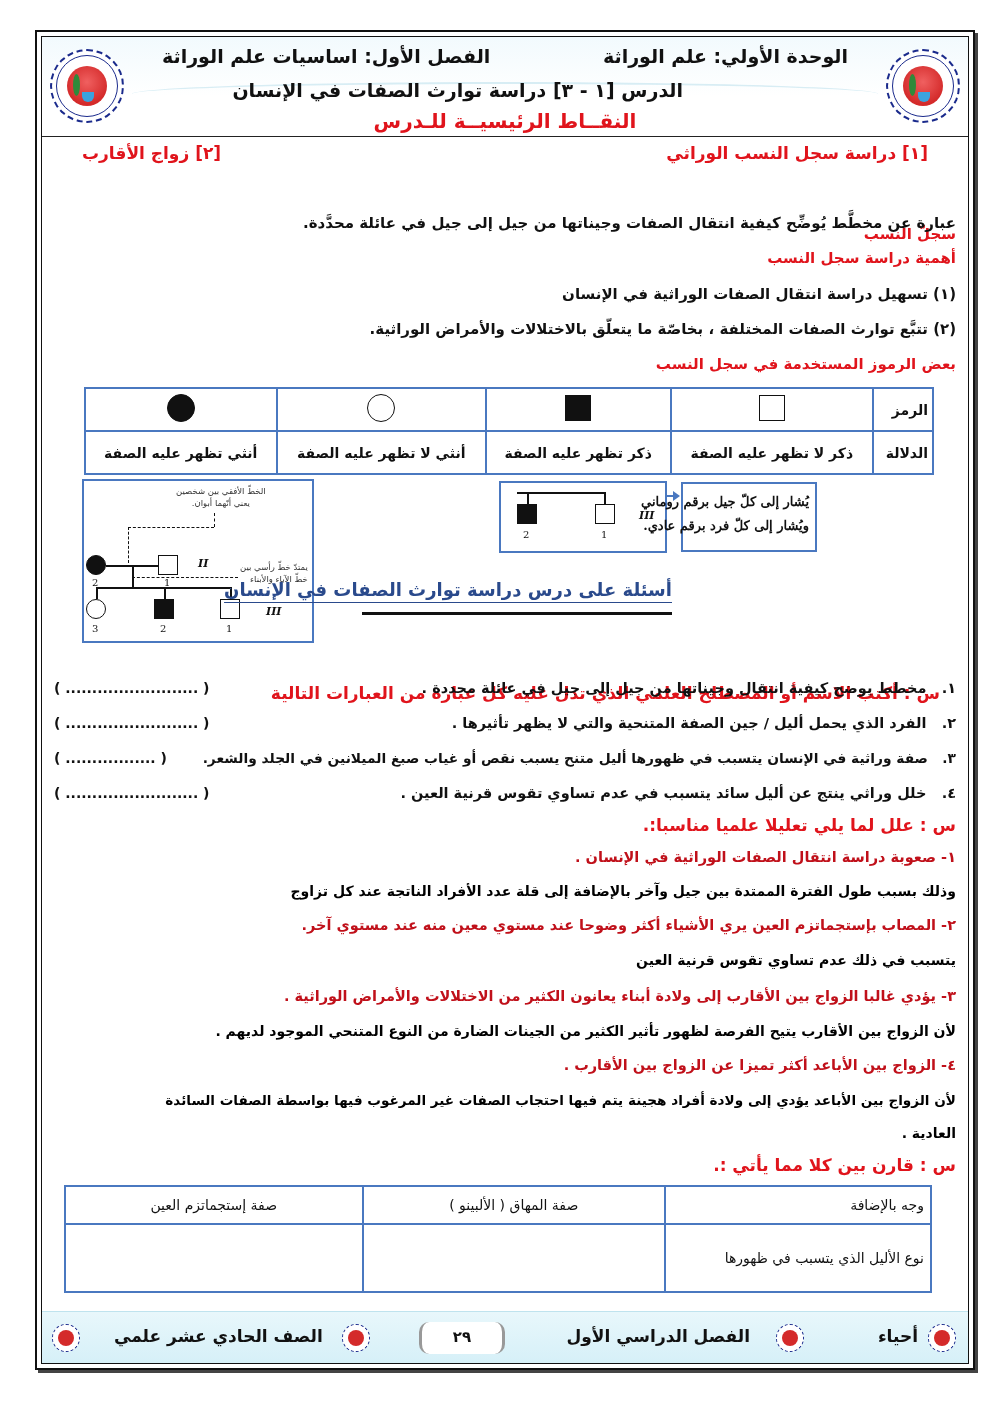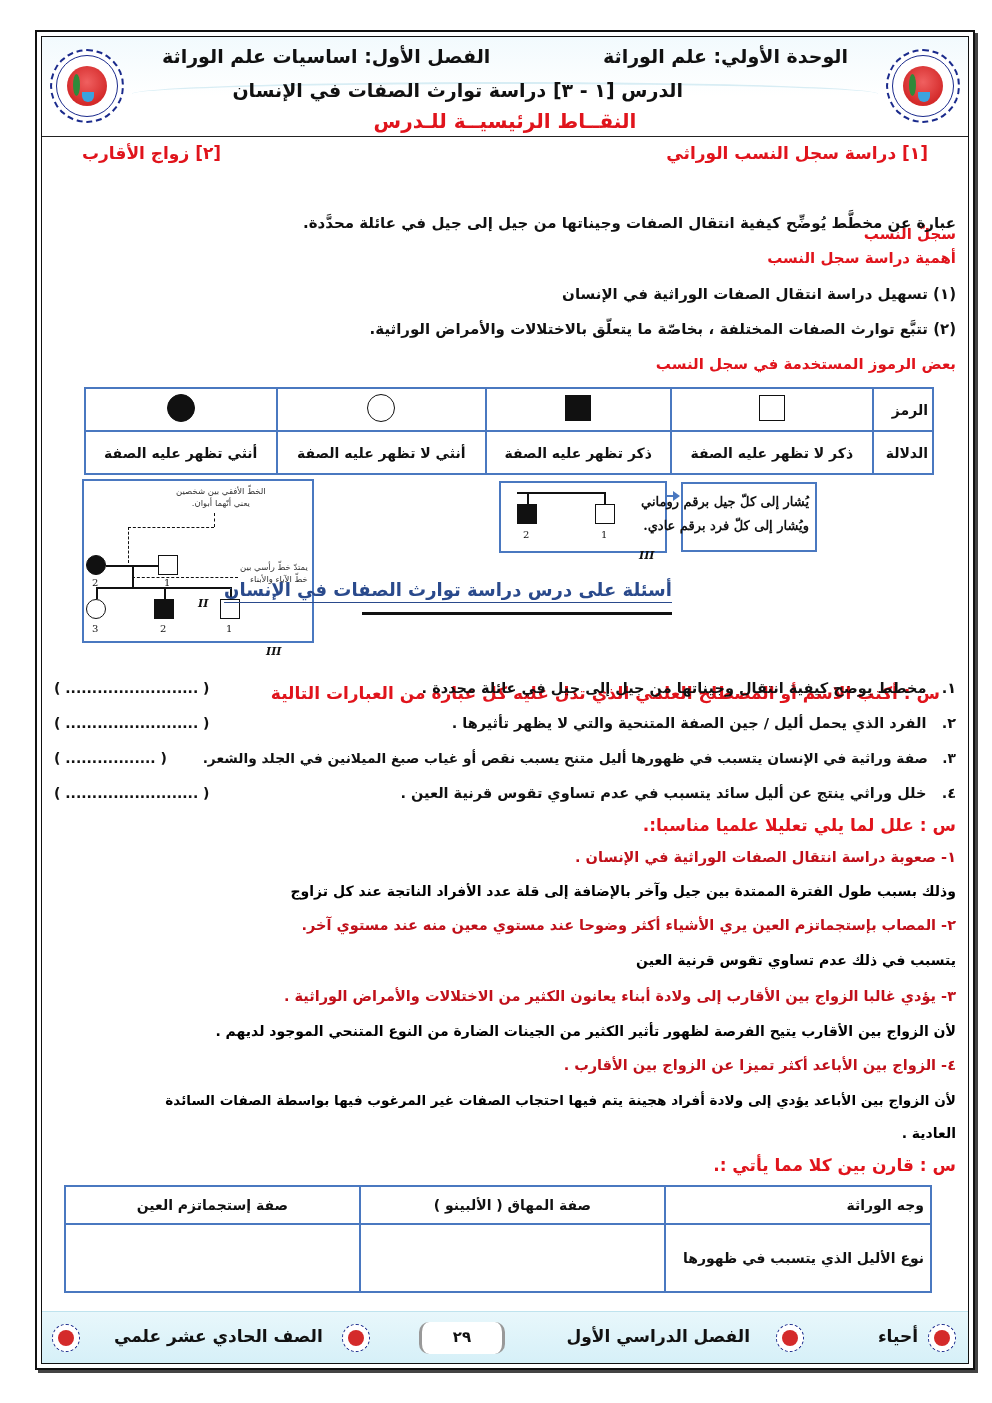--- a/index.html
+++ b/index.html
@@ -86,21 +86,21 @@
     }
     .ped-note { position: absolute; font-size: 8.5px; color: #333; text-align: center; line-height: 12px; white-space: nowrap; }
     .ped-line { position: absolute; background: #111; }
     .ped-dash-h { position: absolute; border-top: 1px dashed #111; height: 0; }
     .ped-dash-v { position: absolute; border-left: 1px dashed #111; width: 0; }
     .ped-sq { position: absolute; width: 20px; height: 20px; border: 1px solid #111; background: #fff; }
     .ped-sq.filled { background: #111; }
     .ped-ci { position: absolute; width: 20px; height: 20px; border: 1px solid #111; border-radius: 50%; background: #fff; }
     .ped-ci.filled { background: #111; }
     .ped-num { position: absolute; font-family: "DejaVu Serif", serif; font-size: 10px; color: #111; }
-    .ped-gen { position: absolute; font-family: "DejaVu Serif", serif; font-style: italic; font-weight: bold; font-size: 11px; color: #111; margin-top: 40px; }
+    .ped-gen { position: absolute; font-family: "DejaVu Serif", serif; font-style: italic; font-weight: bold; font-size: 11px; color: #111; }
 
     
     .ped-small {
       position: absolute; left: 457px; top: 344px; width: 168px; height: 72px;
       border: 2px solid #4a78c0; background: #fff;
     }
     .arrow-line { position: absolute; left: 625px; top: 358px; width: 8px; height: 2px; background: #4a78c0; }
     .arrow-head { position: absolute; left: 631px; top: 354px; width: 0; height: 0; border-top: 5px solid transparent; border-bottom: 5px solid transparent; border-left: 7px solid #4a78c0; }
     .note-box {
       position: absolute; left: 639px; top: 345px; width: 136px; height: 70px;
@@ -121,21 +121,21 @@
     .blank { font-size: 14px; font-weight: bold; color: #111; white-space: nowrap; direction: ltr; }
 
     .reason-q { font-size: 14.5px; font-weight: bold; color: #c0101a; white-space: nowrap; }
     .reason-a { font-size: 14px; font-weight: bold; color: #000000; white-space: nowrap; }
 
     
     .cmp-table {
       position: absolute; left: 22px; top: 1048px; width: 868px; border-collapse: collapse;
     }
     .cmp-table td {
-      border: 2px solid #4a78c0; font-size: 14px; font-weight: bold; text-align: center;
+      border: 2px solid #4a78c0; font-size: 14px; font-weight: normal; text-align: center;
       vertical-align: middle; padding: 0 6px;
     }
     .cmp-table tr.head td { height: 38px; }
     .cmp-table tr.row td { height: 68px; }
     .cmp-table td.first { text-align: right; width: 266px; }
 
     
     .footer {
       position: absolute; left: 0; right: 0; bottom: 0; height: 52px;
       background: linear-gradient(180deg, #e8f7fb 0%, #d6f0f8 100%);
@@ -300,21 +300,21 @@
 
       <div class="abs reason-q" style="right:12px; top:920px;">٤- الزواج بين الأباعد أكثر تميزا عن الزواج بين الأقارب .</div>
       <div class="abs reason-a" style="right:12px; top:955px; font-size:13.6px;">لأن الزواج بين الأباعد يؤدي إلى ولادة أفراد هجينة يتم فيها احتجاب الصفات غير المرغوب فيها بواسطة الصفات السائدة</div>
       <div class="abs reason-a" style="right:12px; top:988px;">العادية .</div>
 
       <div class="abs q-head" style="right:12px; top:1018px;">س : قارن بين كلا مما يأتي :.</div>
 
       <table class="cmp-table">
         <tbody>
             <tr class="head">
-          <td class="first">وجه الوراثة</td>
+          <td class="first">وجه بالإضافة</td>
           <td>صفة المهاق ( الألبينو )</td>
           <td>صفة إستجماتزم العين</td>
         </tr>
         <tr class="row">
           <td class="first">نوع الأليل الذي يتسبب في ظهورها</td>
           <td></td>
           <td></td>
         </tr>
       </tbody>
         </table>

